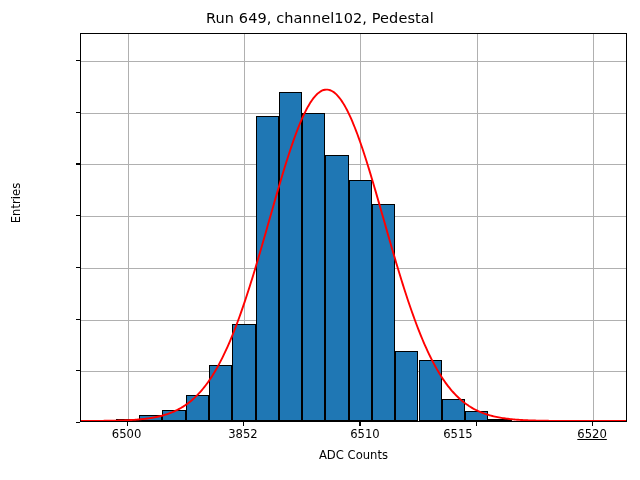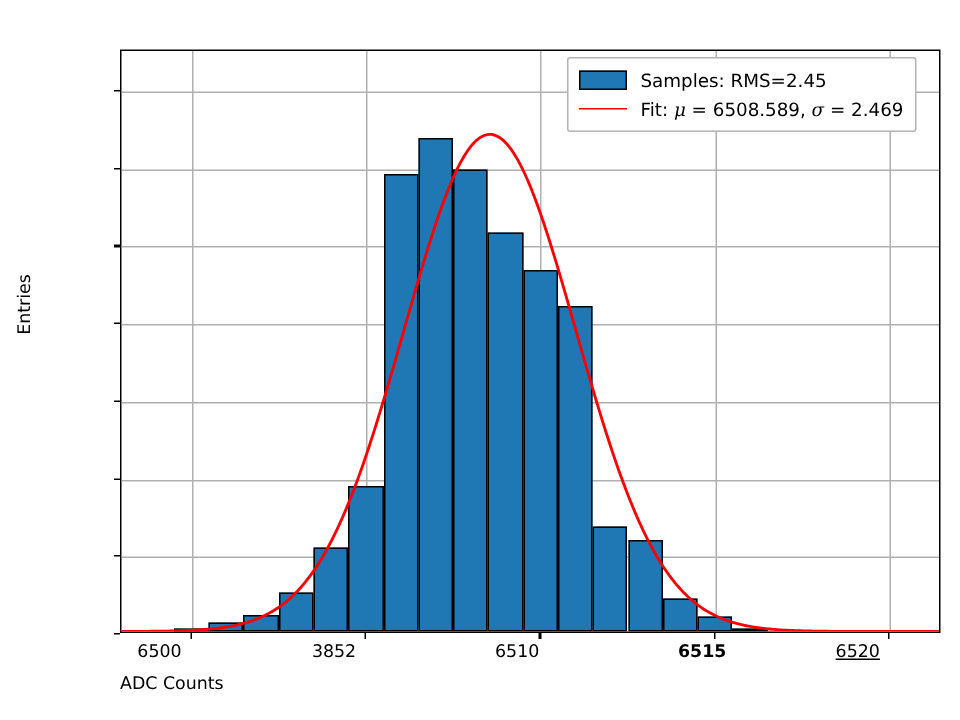--- a/index.html
+++ b/index.html
@@ -41,28 +41,28 @@
   }
 
   
   #fit-curve{position:absolute;left:0;top:0;width:100%;height:100%;}
 
   
   .ytick-mark{position:absolute;width:3.6px;height:1.2px;background:#000;left:-3.6px;}
   .xtick-mark{position:absolute;height:3.6px;width:1.2px;background:#000;top:422px;}
   .xtick-label{
     position:absolute;top:427px;
-    font-size:11.6px;color:#000;text-align:left;
+    font-size:11.6px;color:#000;text-align:center;
     width:70px;white-space:nowrap;
   }
 
   
   #xlabel{
     position:absolute;left:80px;top:448px;width:547px;
-    font-size:11.6px;color:#000;
+    text-align:center;font-size:11.6px;color:#000;
   }
   #ylabel{
     position:absolute;
     left:-64px;top:196px;
     width:160px;text-align:center;
     font-size:11.6px;color:#000;
     transform:rotate(-90deg);
     transform-origin:center center;
   }
 
@@ -93,20 +93,21 @@
     margin-right:9px;flex:none;
   }
   .legend-text{font-size:12.2px;color:#000;white-space:nowrap;}
   .legend-text i{font-family:"DejaVu Serif", serif;font-style:italic;}
 </style>
 </head>
 <body>
 
 <div id="figure">
 
+  <div id="chart-title">Run 649, channel102, Pedestal</div>
 
   <div id="plot-area">
     <div id="gridlines">
         <div class="gridline-h" style="top: 337.27px;"></div>
         <div class="gridline-h" style="top: 285.54px;"></div>
         <div class="gridline-h" style="top: 233.81px;"></div>
         <div class="gridline-h" style="top: 182.09px;"></div>
         <div class="gridline-h" style="top: 130.36px;"></div>
         <div class="gridline-h" style="top: 78.63px;"></div>
         <div class="gridline-h" style="top: 26.9px;"></div>
@@ -151,34 +152,22 @@
       <div class="ytick-mark" style="left: 76.4px; top: 59.9px;"></div>
     </div>
   <div id="ticks-x">
       <div class="xtick-mark" style="left: 126.55px;"></div>
       <div class="xtick-label" style="left: 91.55px;">6500</div>
       <div class="xtick-mark" style="left: 242.94px;"></div>
       <div class="xtick-label" style="left: 207.94px;">3852</div>
       <div class="xtick-mark" style="left: 359.32px;"></div>
       <div class="xtick-label" style="left: 330px;">6510</div>
       <div class="xtick-mark" style="left: 475.7px;"></div>
-      <div class="xtick-label" style="left: 452px; font-weight: bold;">6515</div>
+      <div class="xtick-label" style="left: 423px;">6515</div>
       <div class="xtick-mark" style="left: 592.09px;"></div>
       <div class="xtick-label" style="left: 557.09px; text-decoration: underline;">6520</div>
     </div>
 
   <div id="xlabel">ADC Counts</div>
   <div id="ylabel">Entries</div>
 
-  <div id="legend">
-    <div class="legend-row">
-      <span class="legend-swatch-box"></span>
-      <span class="legend-text">Samples: RMS=2.45</span>
-    </div>
-    <div class="legend-row">
-      <span class="legend-swatch-line"></span>
-      <span class="legend-text">
-        <span>Fit: </span><i>μ</i> = <span>6508.589</span>, <i>σ</i> = <span>2.469</span>
-      </span>
-    </div>
-  </div>
 
 </div>
 
 </body></html>

